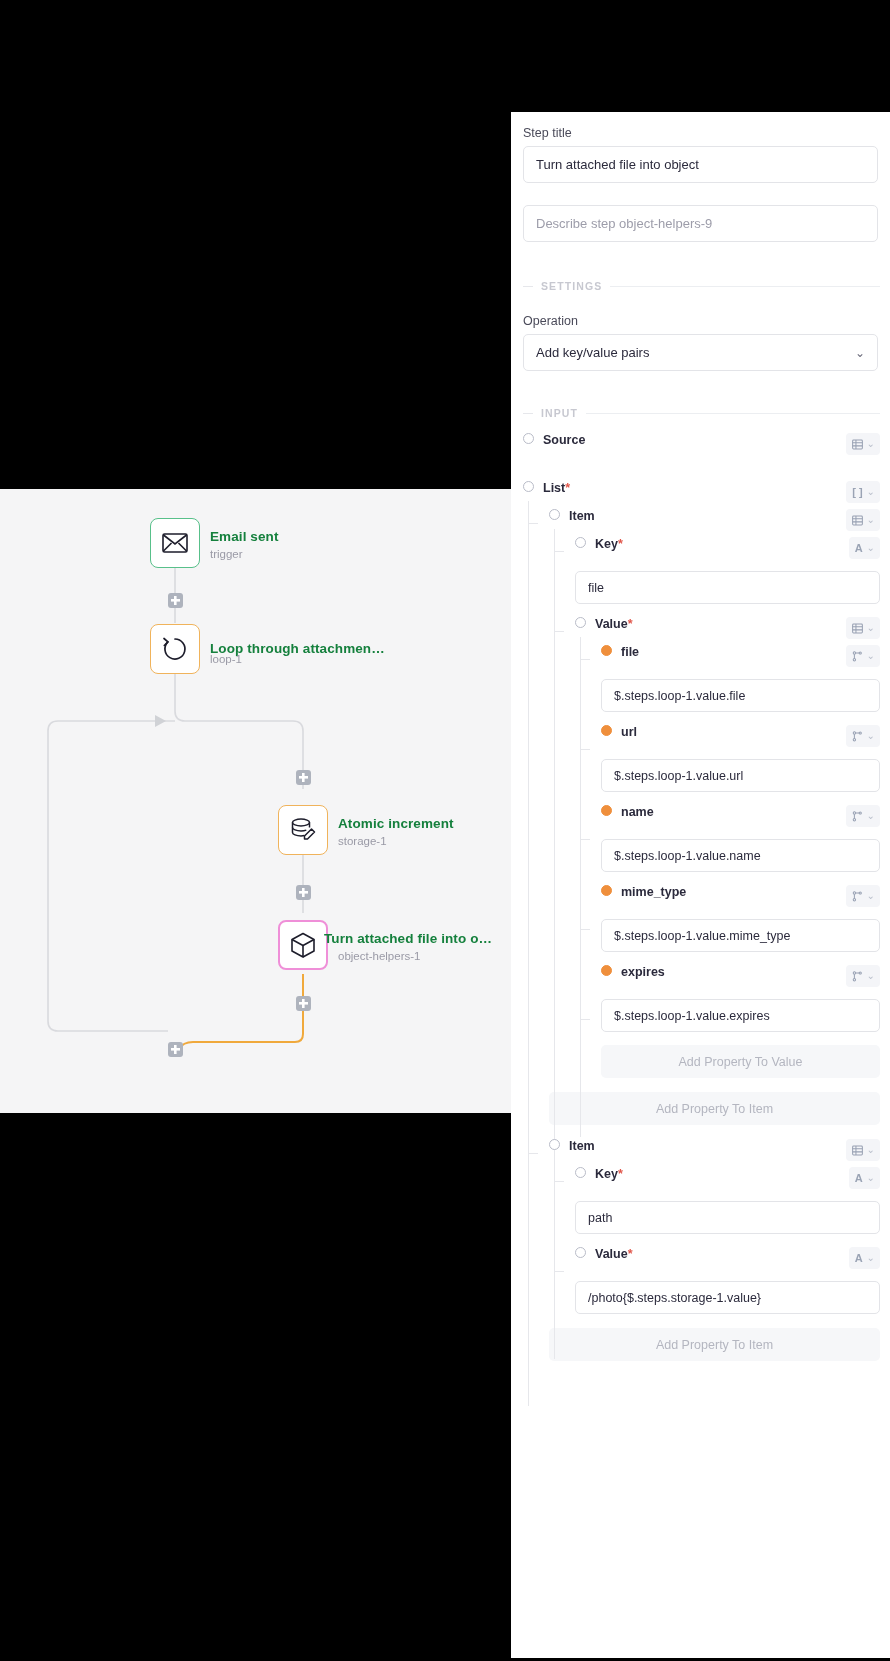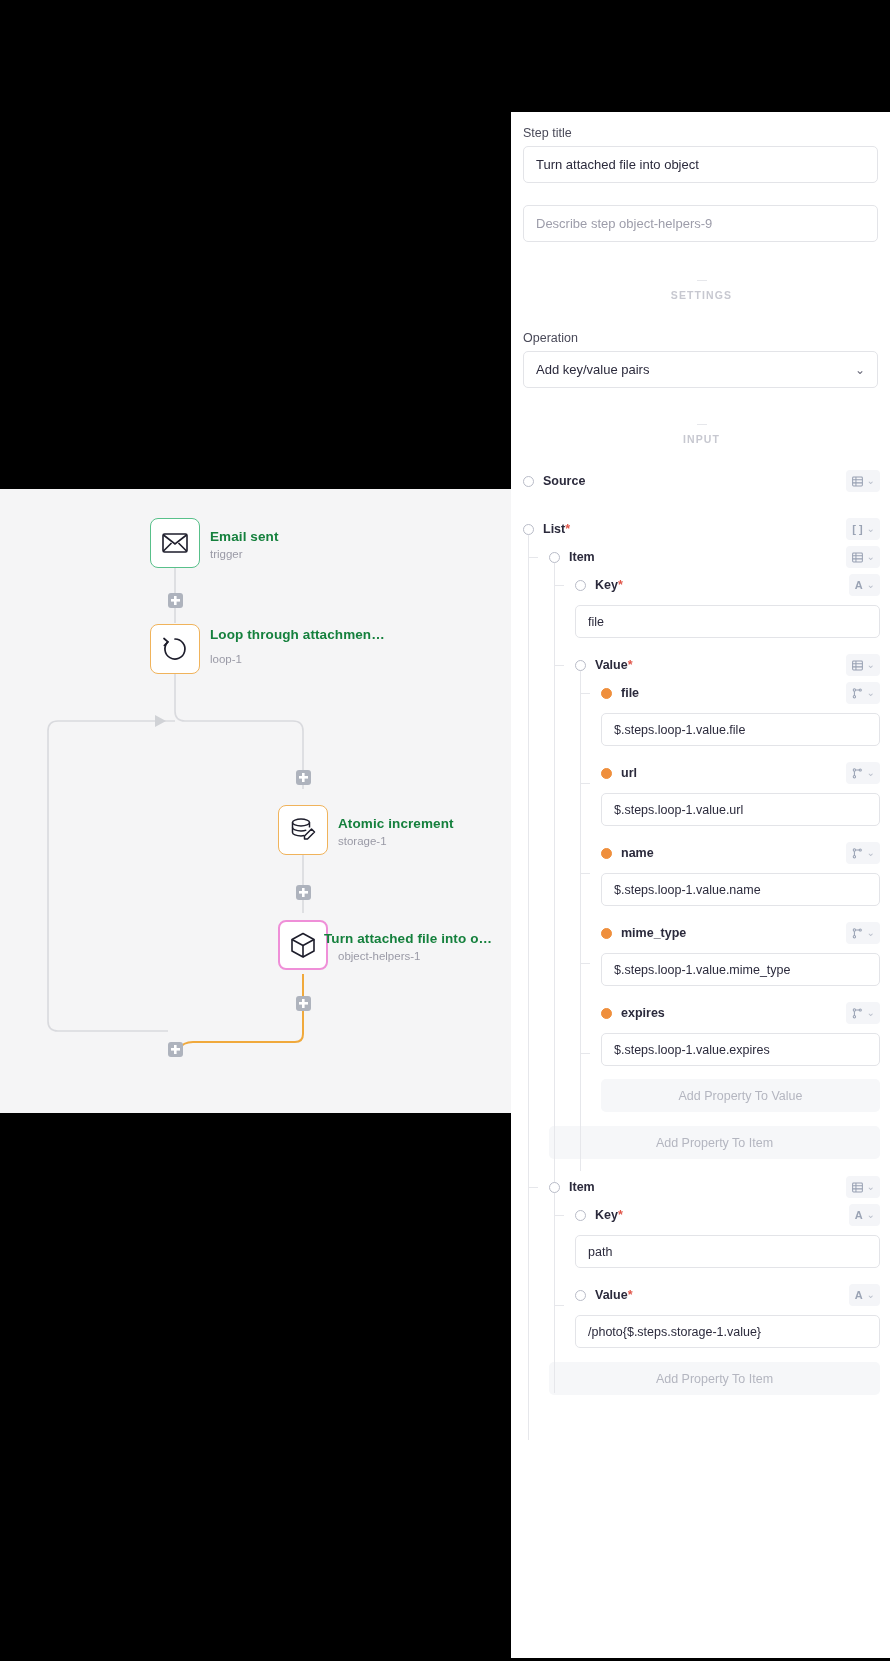--- a/index.html
+++ b/index.html
@@ -59,38 +59,38 @@
   }
   .fld-label.bold { font-weight:700; color:#2b2a3c; }
   .txtbox {
     margin:0 12px; height:37px; border:1px solid #e3e4e8; border-radius:5px;
     background:#fff; display:flex; align-items:center; padding:0 12px;
     font-size:13px; color:#2b2a3c;
   }
   .txtbox.placeholder { color:#9d9daa; }
 
   .section-divider {
-    display:flex; align-items:center; gap:8px; margin:0 0 0 12px; padding-right:10px;flex-direction:column;
+    display:flex; align-items:center; gap:8px; margin:0 0 0 12px; padding-right:10px;
   }
   .section-divider .dash { width:10px; height:1px; background:#e6e7eb; }
   .section-divider .lbl {
     font-size:10.5px; letter-spacing:1.1px; color:#c7c8d0; font-weight:600;
   }
   .section-divider .line { flex:1; height:1px; background:#eceef1; }
 
   .select {
     margin:0 12px; height:37px; border:1px solid #e3e4e8; border-radius:5px;
     background:#fff; display:flex; align-items:center; justify-content:space-between;
     padding:0 12px; font-size:13px; color:#2b2a3c;
   }
   .chev { color:#6b6b7b; font-size:12px; line-height:1; }
 
   
   .row {
-    position:relative; display:flex; align-items:center; height:28px;
+    position:relative; display:flex; height:28px;
     padding-right:10px;
   }
   .row .bullet {
     width:11px; height:11px; border-radius:50%;
     border:1.3px solid #b9bcc8; background:#fff; flex:none;
   }
   .row .bullet.filled { background:#ef8f3c; border-color:#ef8f3c; }
   .row .name {
     font-size:12.5px; font-weight:700; color:#2b2a3c; margin-left:9px;
     white-space:nowrap;
@@ -154,21 +154,21 @@
   <div class="plus" style="left:168px; top:104px;"></div>
 
   <div class="node amber" style="left:150px; top:135px;">
     <span>
       <svg width="28" height="28" viewBox="0 0 28 28">
         <path d="M14 4 a10 10 0 1 1 -7.1 2.9" fill="none" stroke="#1d1d2b" stroke-width="1.7" stroke-linecap="round"></path>
         <path d="M3 3.5 L6.9 6.9 L3.3 10.5" fill="none" stroke="#1d1d2b" stroke-width="1.7" stroke-linecap="round" stroke-linejoin="round"></path>
       </svg>
     </span>
   </div>
-  <div class="node-label" style="left:210px; top:138px;">Loop through attachmen…</div>
+  <div class="node-label" style="left:210px; top:152px;">Loop through attachmen…</div>
   <div class="node-sub" style="left:210px; top:164px;">loop-1</div>
 
   <div class="plus" style="left:296px; top:281px;"></div>
 
   <div class="node amber" style="left:278px; top:316px;">
     <span>
       <svg width="28" height="28" viewBox="0 0 28 28">
         <ellipse cx="12" cy="6.5" rx="8.5" ry="3.4" fill="none" stroke="#1d1d2b" stroke-width="1.5"></ellipse>
         <path d="M3.5 6.5 v10 c0 1.9 3.8 3.4 8.5 3.4 c1.2 0 2.4 -0.1 3.4 -0.3" fill="none" stroke="#1d1d2b" stroke-width="1.5"></path>
         <path d="M3.5 11.5 c0 1.9 3.8 3.4 8.5 3.4 c2 0 3.9 -0.3 5.3 -0.8" fill="none" stroke="#1d1d2b" stroke-width="1.5"></path>

